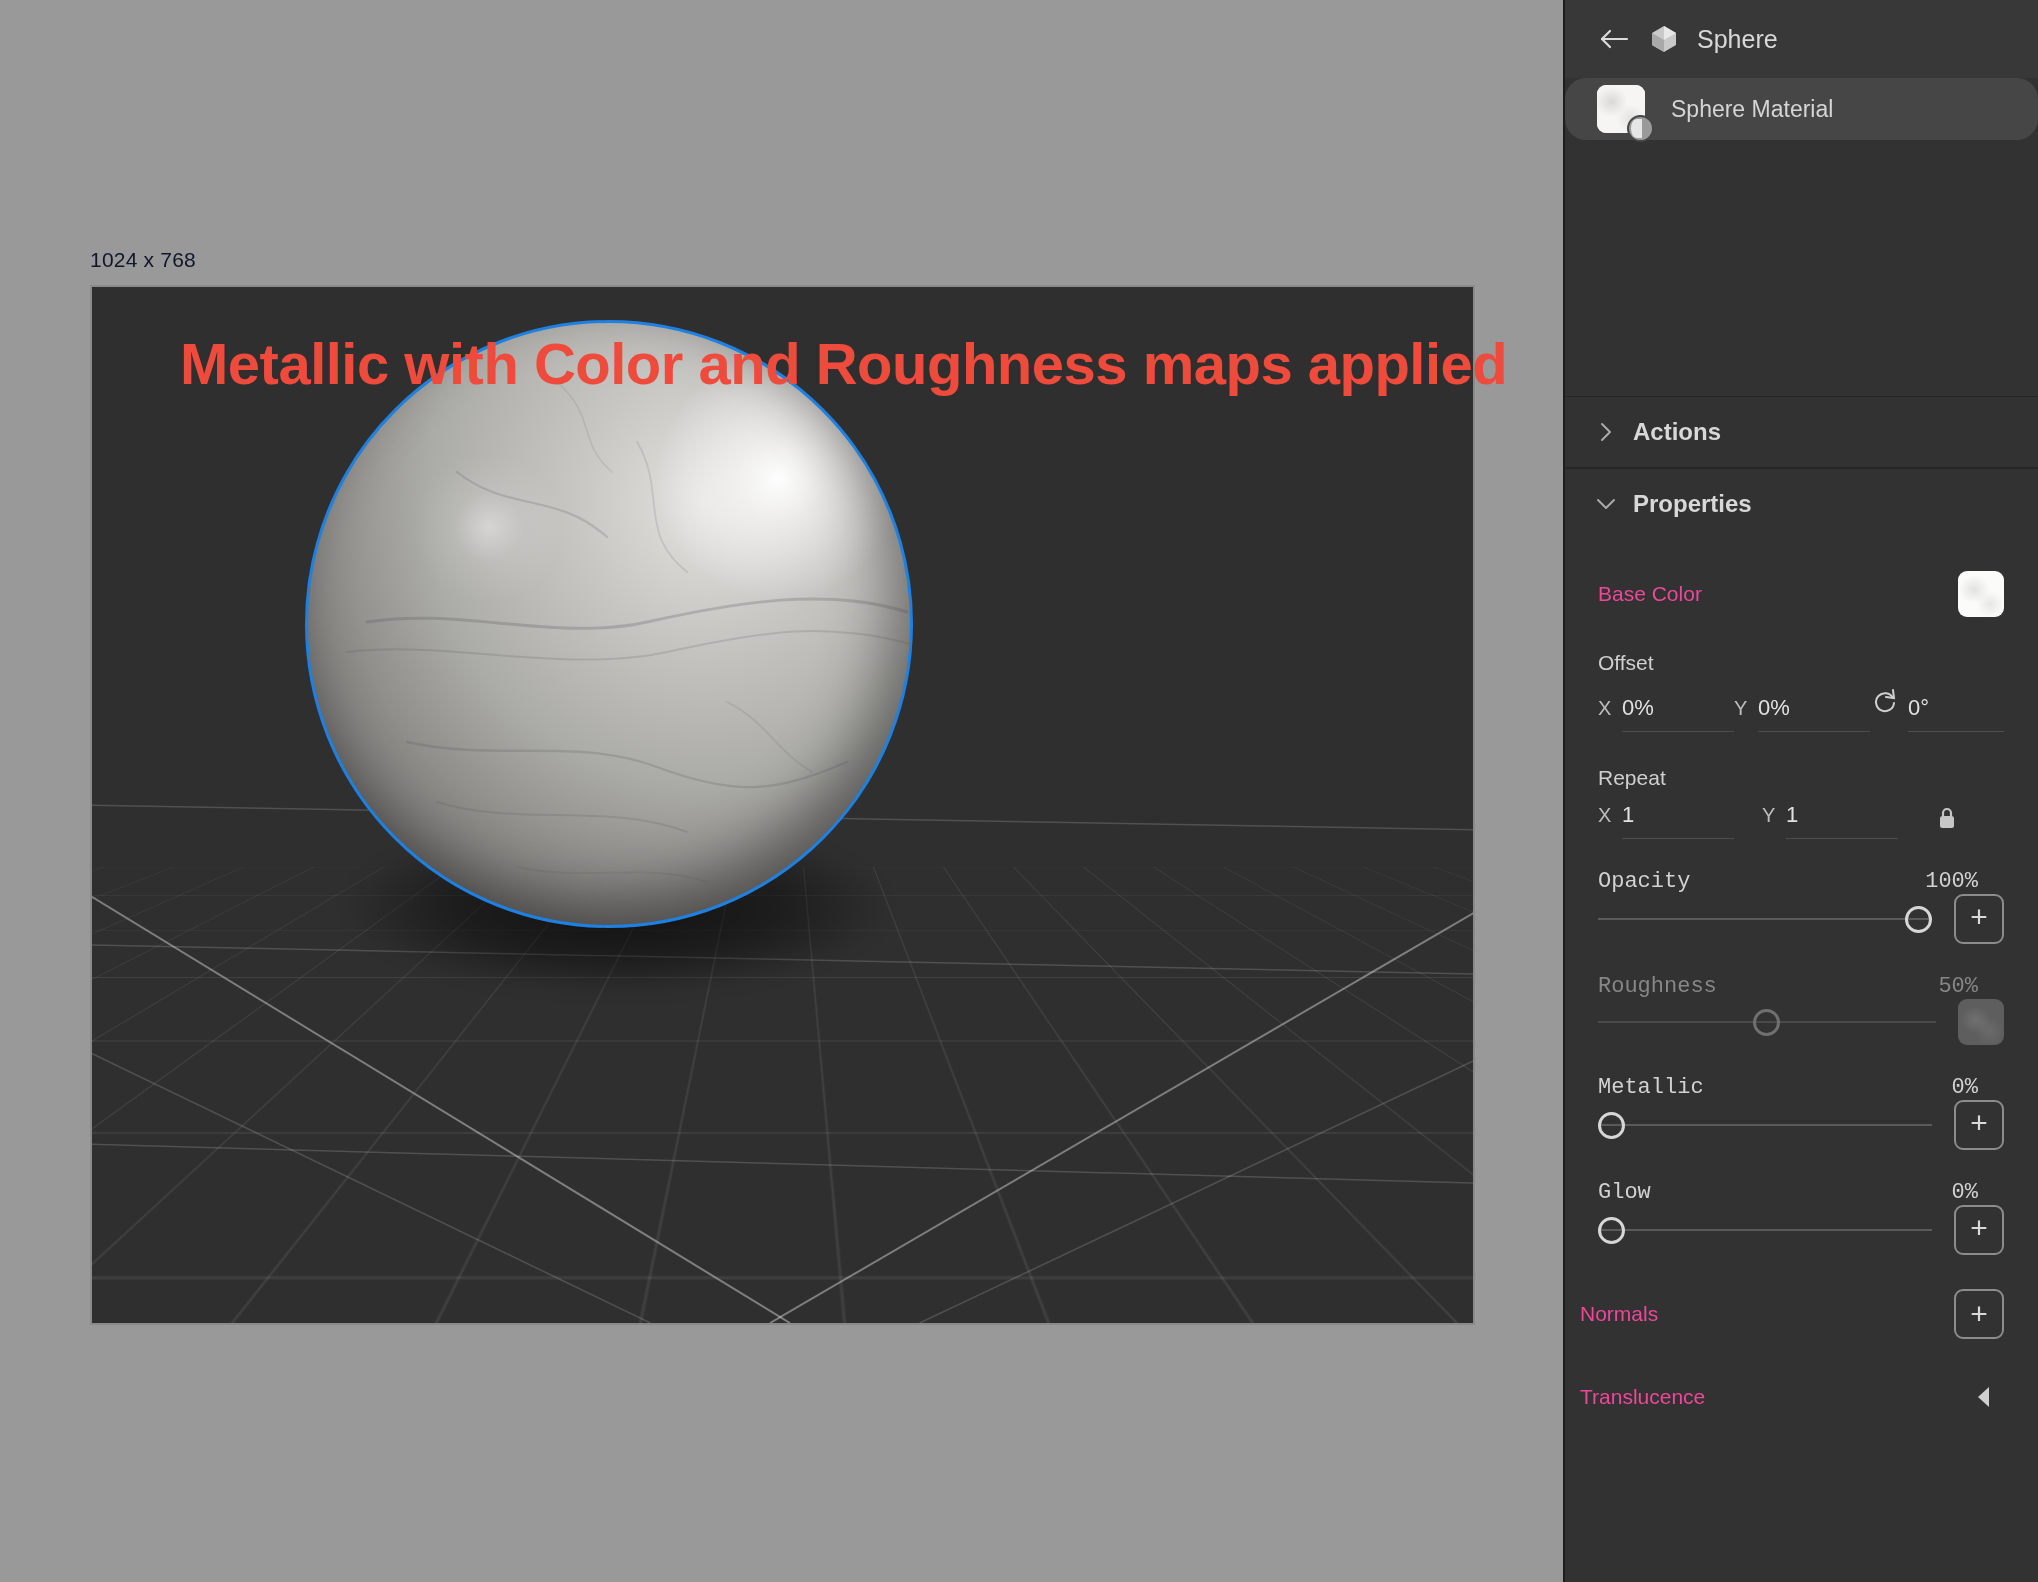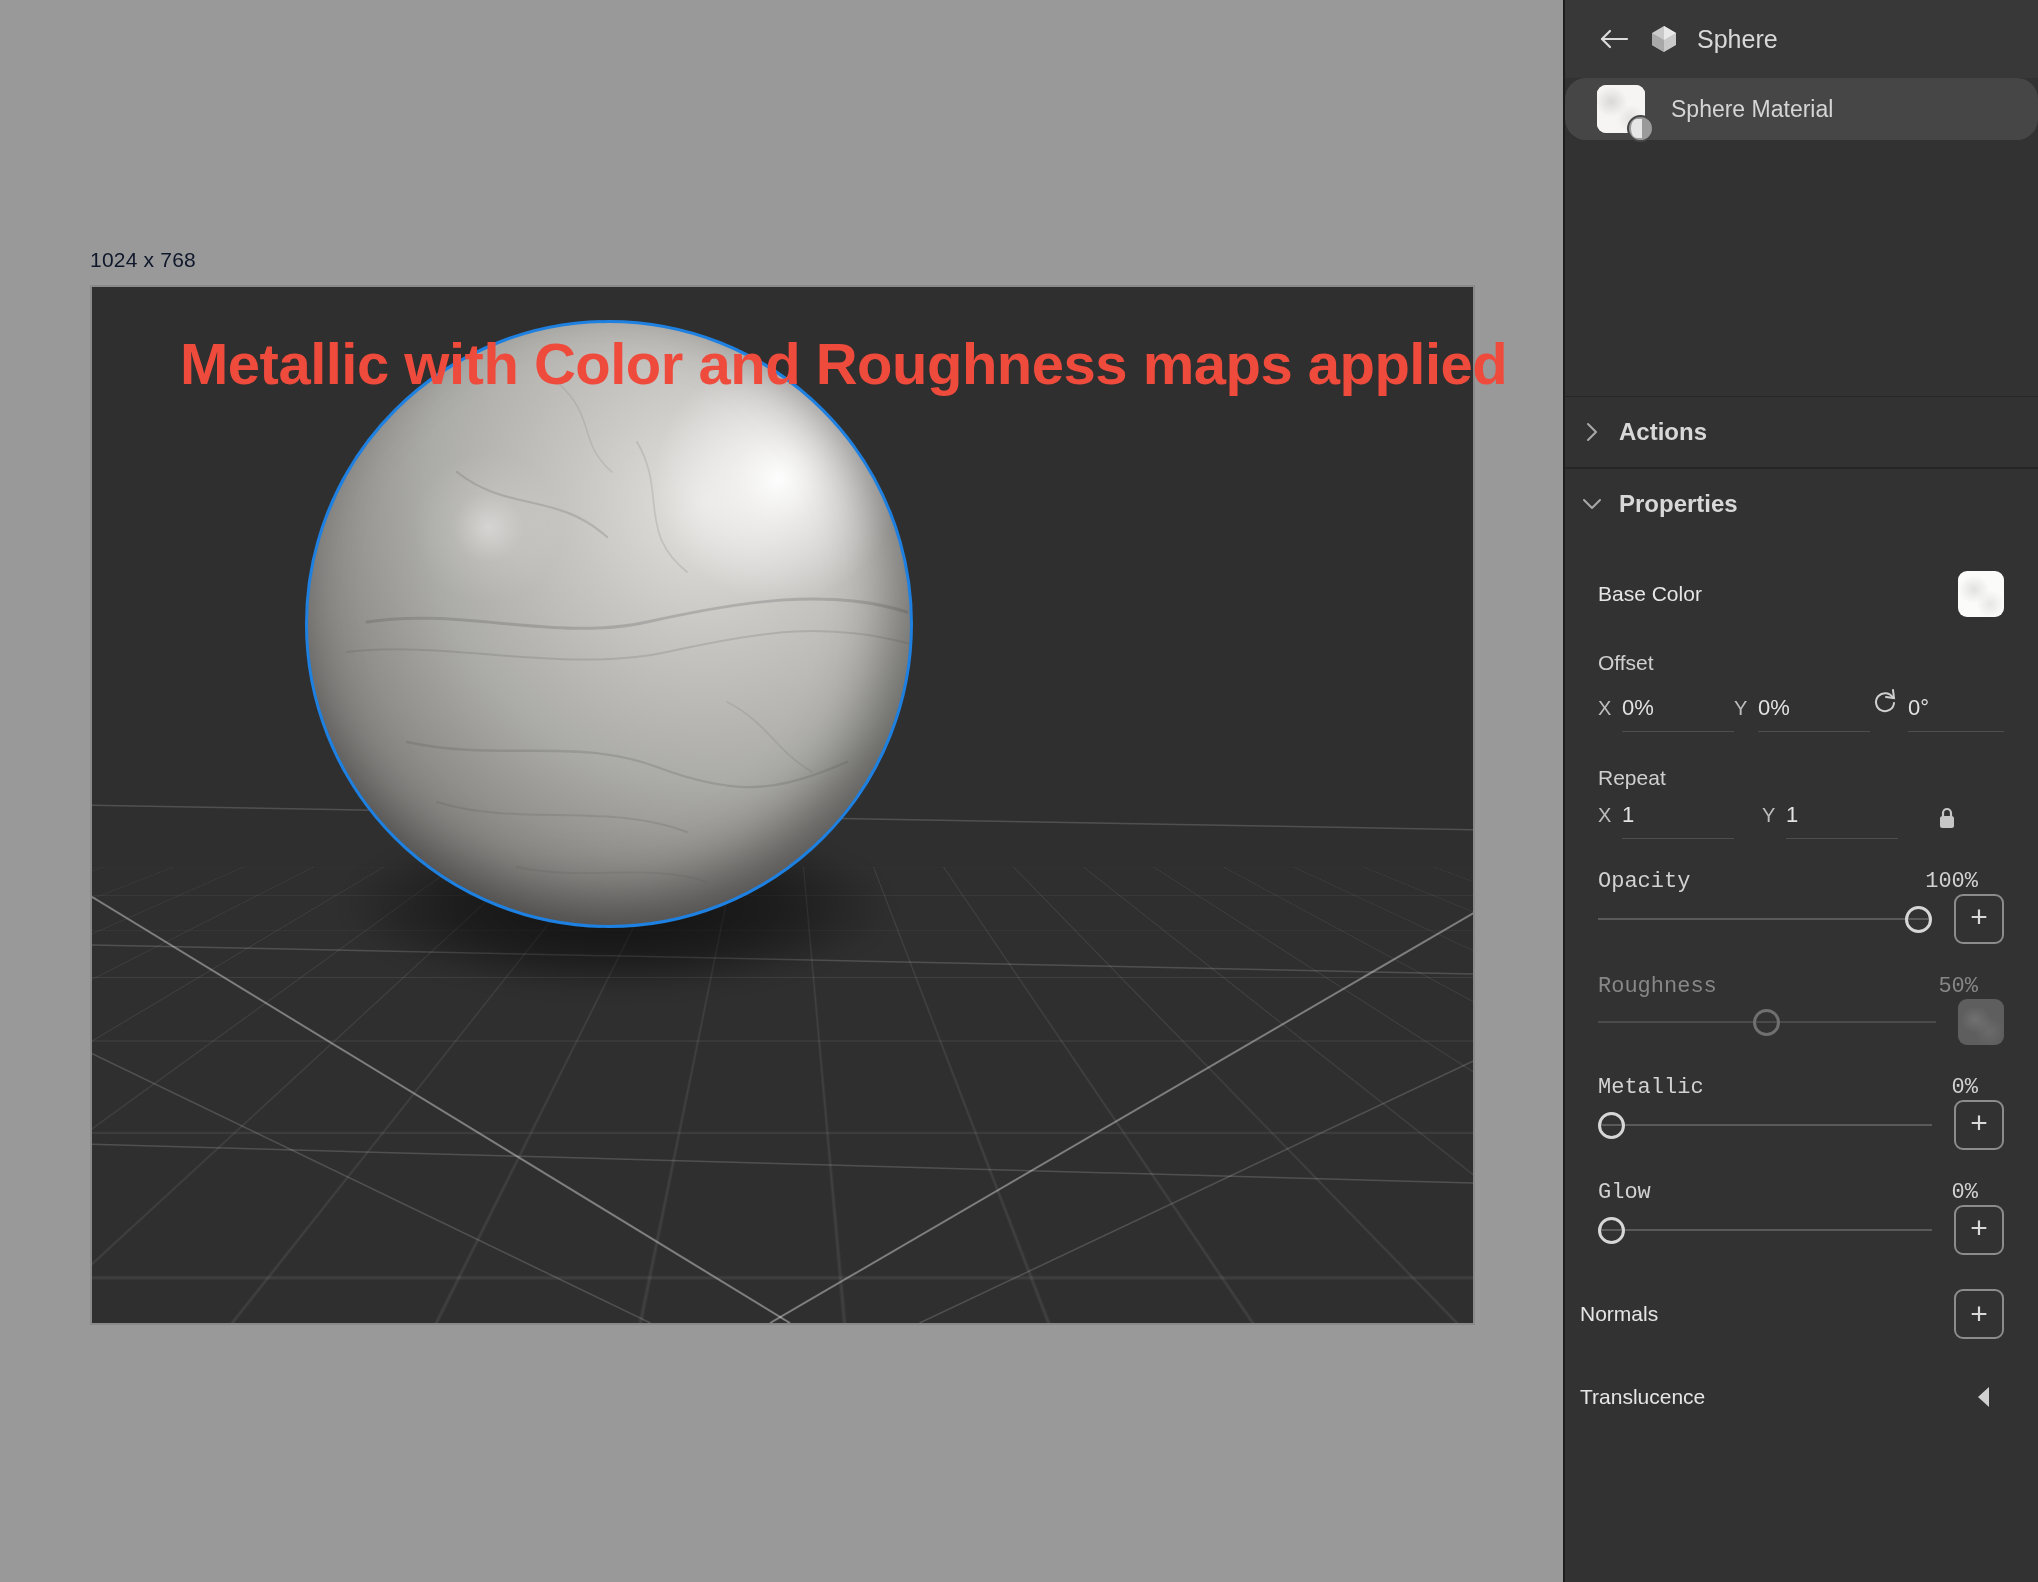--- a/index.html
+++ b/index.html
@@ -124,35 +124,35 @@
   }
   .mat-badge::after{
     content:"";position:absolute;left:2px;top:2px;width:11px;height:19px;
     background:#e6e6e6;border-radius:50% 0 0 50%;
   }
   #material-name{margin-left:26px;font-size:23px;color:#d5d5d5;}
 
   #panel-gap{height:256px;background:#323232;}
 
   .section-header{
-    height:70px;display:flex;align-items:center;padding-left:14px;
+    height:70px;display:flex;align-items:center;padding-left:28px;
     border-top:1px solid #262626;border-bottom:1px solid #262626;
     cursor:pointer;
   }
   .section-header .chev{width:26px;display:flex;align-items:center;justify-content:center;color:#a9a9a9;font-size:20px;}
   .section-header .stitle{margin-left:14px;font-size:24px;font-weight:bold;color:#d8d8d8;}
   #properties-section-header{border-bottom:none;}
 
   .prop-body{padding:0 0 0 0;}
 
   .row-basecolor{
     display:flex;align-items:center;justify-content:space-between;
     padding:32px 34px 0 33px;
   }
-  .lbl{font-size:21px;color:#e5e5e5;}
+  .lbl{font-size:21px;color:#ec4899;}
   .swatch{
     width:46px;height:46px;border-radius:9px;
     background:
       radial-gradient(ellipse at 35% 40%, rgba(150,150,150,.25) 0%, rgba(255,255,255,0) 36%),
       radial-gradient(ellipse at 70% 72%, rgba(150,150,150,.20) 0%, rgba(255,255,255,0) 30%),
       #fbfbfa;
     cursor:pointer;
   }
 
   .group-title{padding:34px 0 0 33px;font-size:21px;color:#cfcfcf;}

